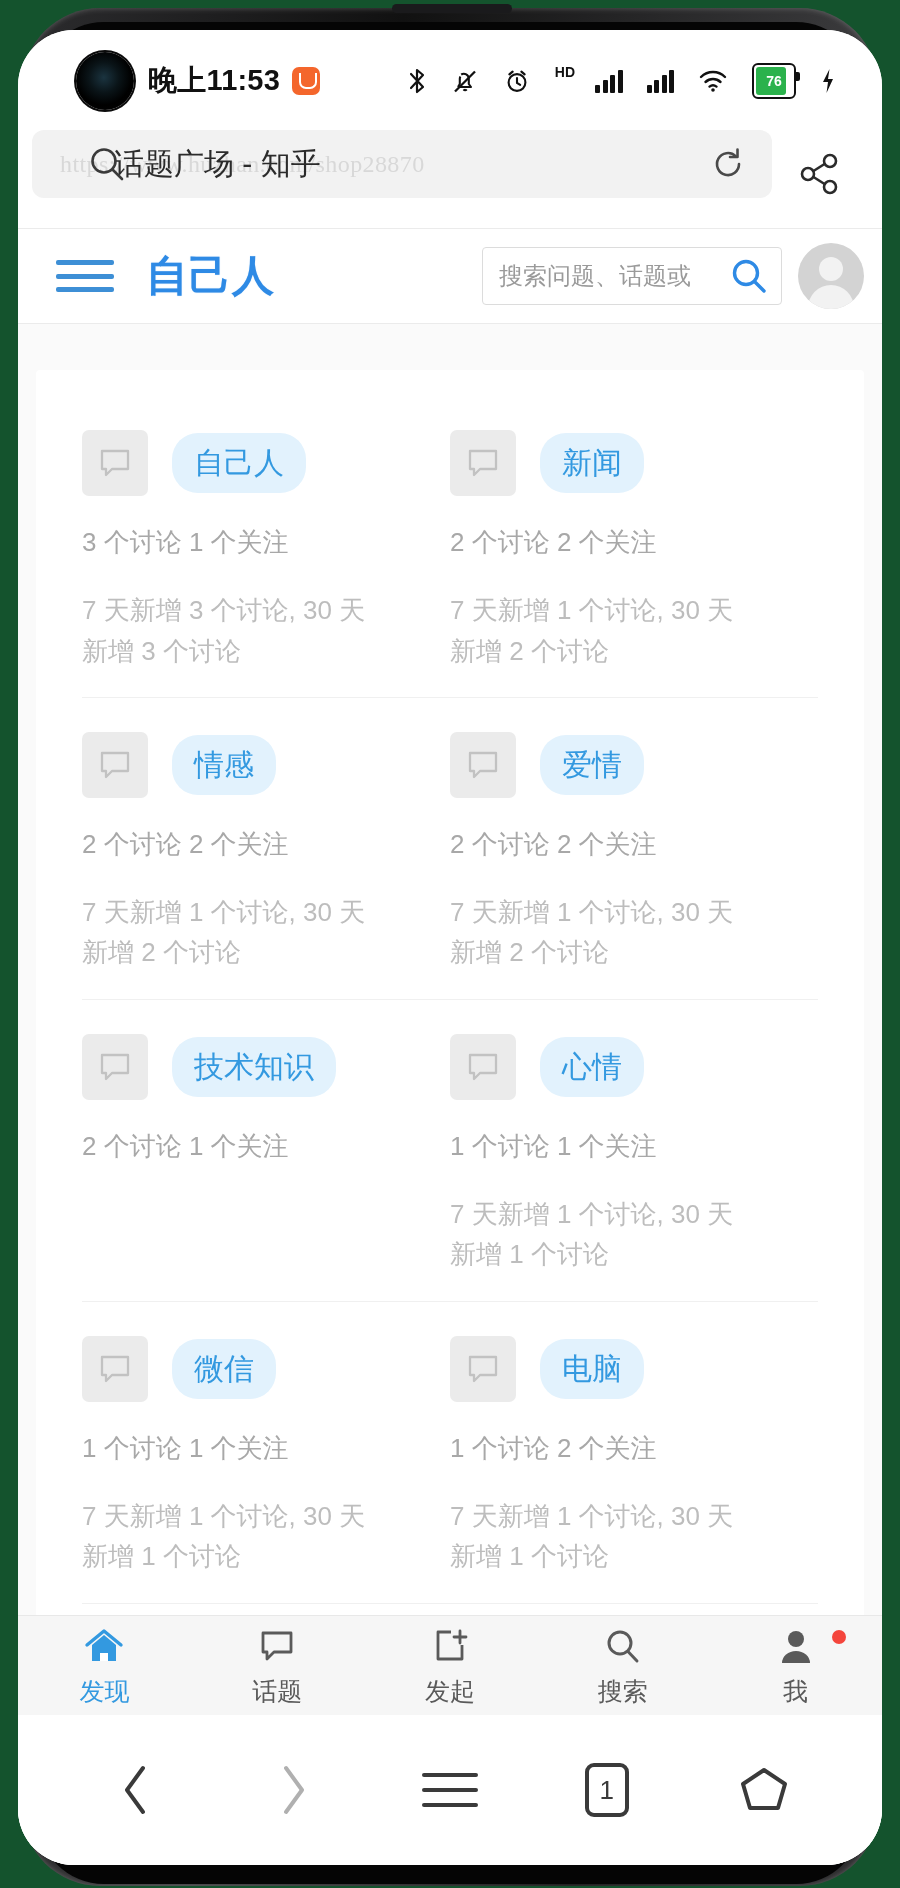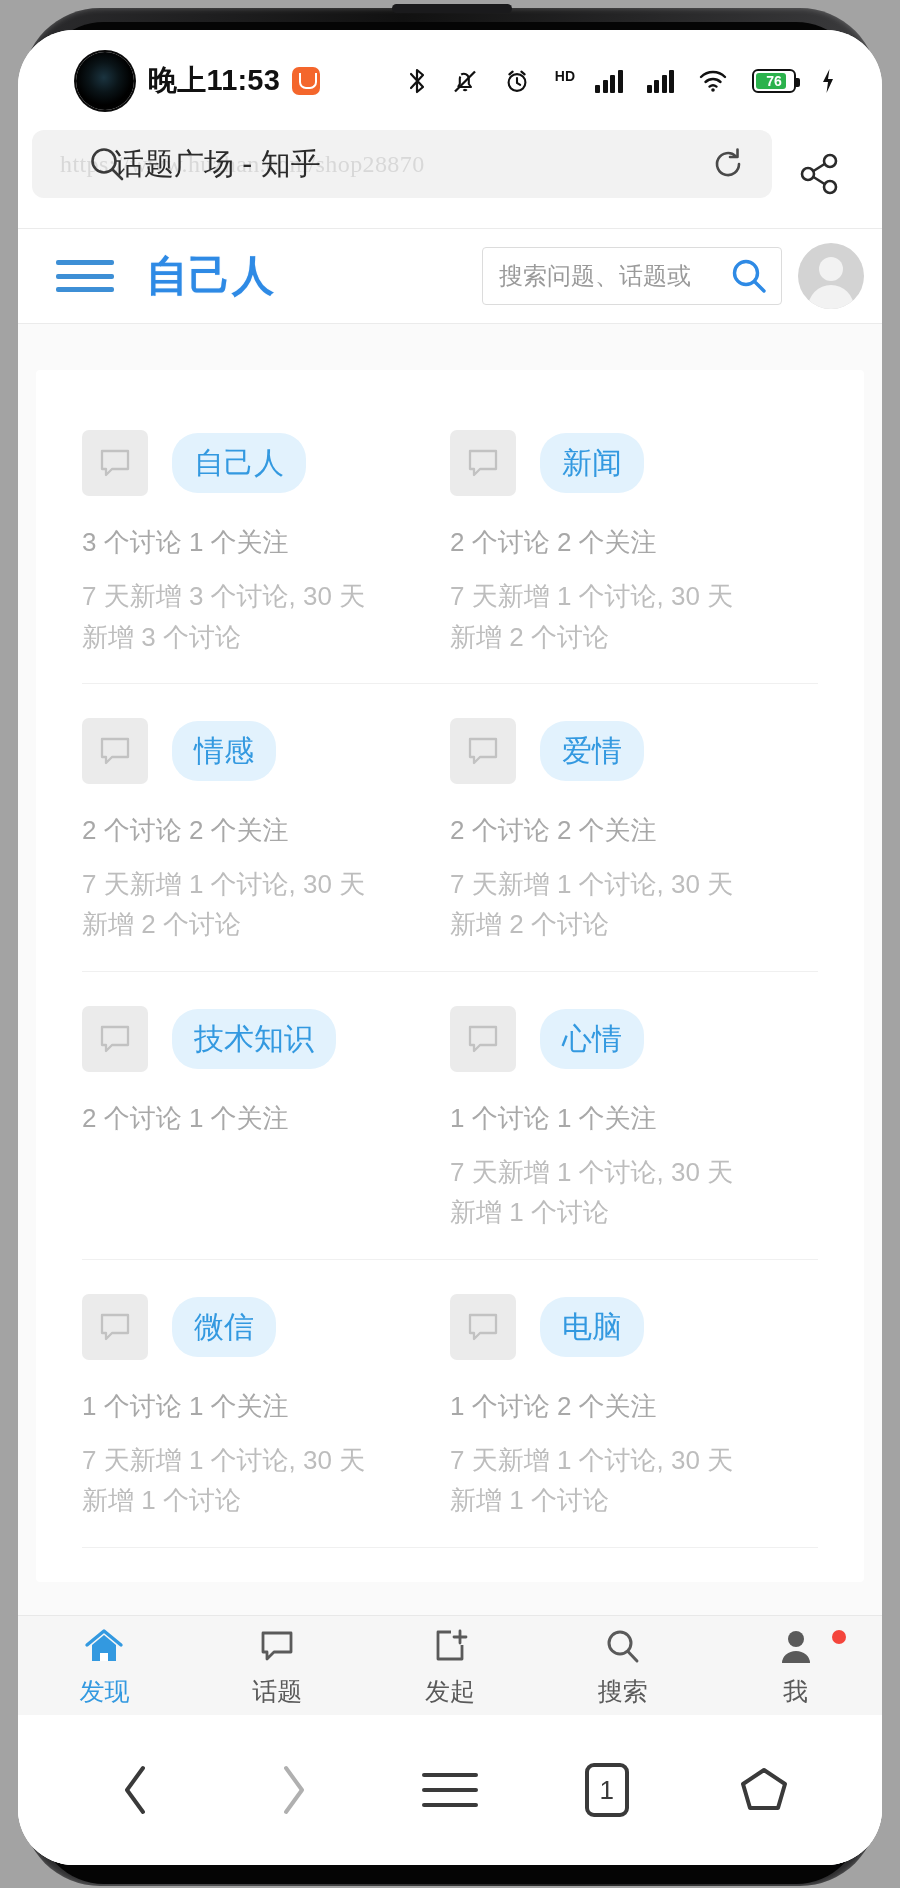--- a/index.html
+++ b/index.html
@@ -11,21 +11,21 @@
     font-family: "Liberation Sans", "DejaVu Sans", sans-serif;
     overflow: hidden;
     position: relative;
   }
 
   
   #phone-frame {
     position: absolute;
     left: 0; top: 0;
     width: 900px; height: 1888px;
-    background: #a3a3a3;
+    background: #14532d;
   }
   .bezel-outer {
     position: absolute;
     left: 22px; top: 8px;
     width: 856px; height: 1878px;
     border-radius: 78px;
     background: linear-gradient(110deg,#2c2c2e 0%,#111 25%,#3a3a3c 55%,#0b0b0b 80%,#303032 100%);
     box-shadow: inset 0 0 6px rgba(255,255,255,0.28);
   }
   .bezel-inner {
@@ -112,21 +112,21 @@
   .sig-bars i { display:block; width: 5px; background: #111; border-radius: 1px; }
   .sig-bars i:nth-child(1){height:8px}
   .sig-bars i:nth-child(2){height:13px}
   .sig-bars i:nth-child(3){height:18px}
   .sig-bars i:nth-child(4){height:23px}
   .hd-label {
     font-size: 14px; font-weight: 700; line-height: 1;
     margin-right: -4px; align-self: flex-start; margin-top: 2px;
   }
   .battery {
-    width: 44px; height: 24px;
+    width: 44px; height: 36px;
     border: 2.5px solid #111;
     border-radius: 6px;
     position: relative;
     display: flex; align-items: center; justify-content: center;
   }
   .battery::after {
     content:"";
     position:absolute; right:-6px; top:7px;
     width:4px; height:9px; background:#111; border-radius:0 2px 2px 0;
   }
@@ -310,20 +310,21 @@
     color: #a8a8a8;
     line-height: 1.55;
     margin-bottom: 14px;
     white-space: nowrap;
   }
   .topic-growth {
     font-size: 26px;
     color: #bdbdbd;
     line-height: 1.55;
     max-width: 300px;
+    margin-top: 28px;
   }
 
   
   #tab-bar {
     position: absolute;
     left: 0; bottom: 150px;
     width: 864px; height: 100px;
     background: #f6f6f6;
     border-top: 1px solid #e8e8e8;
     display: flex;

